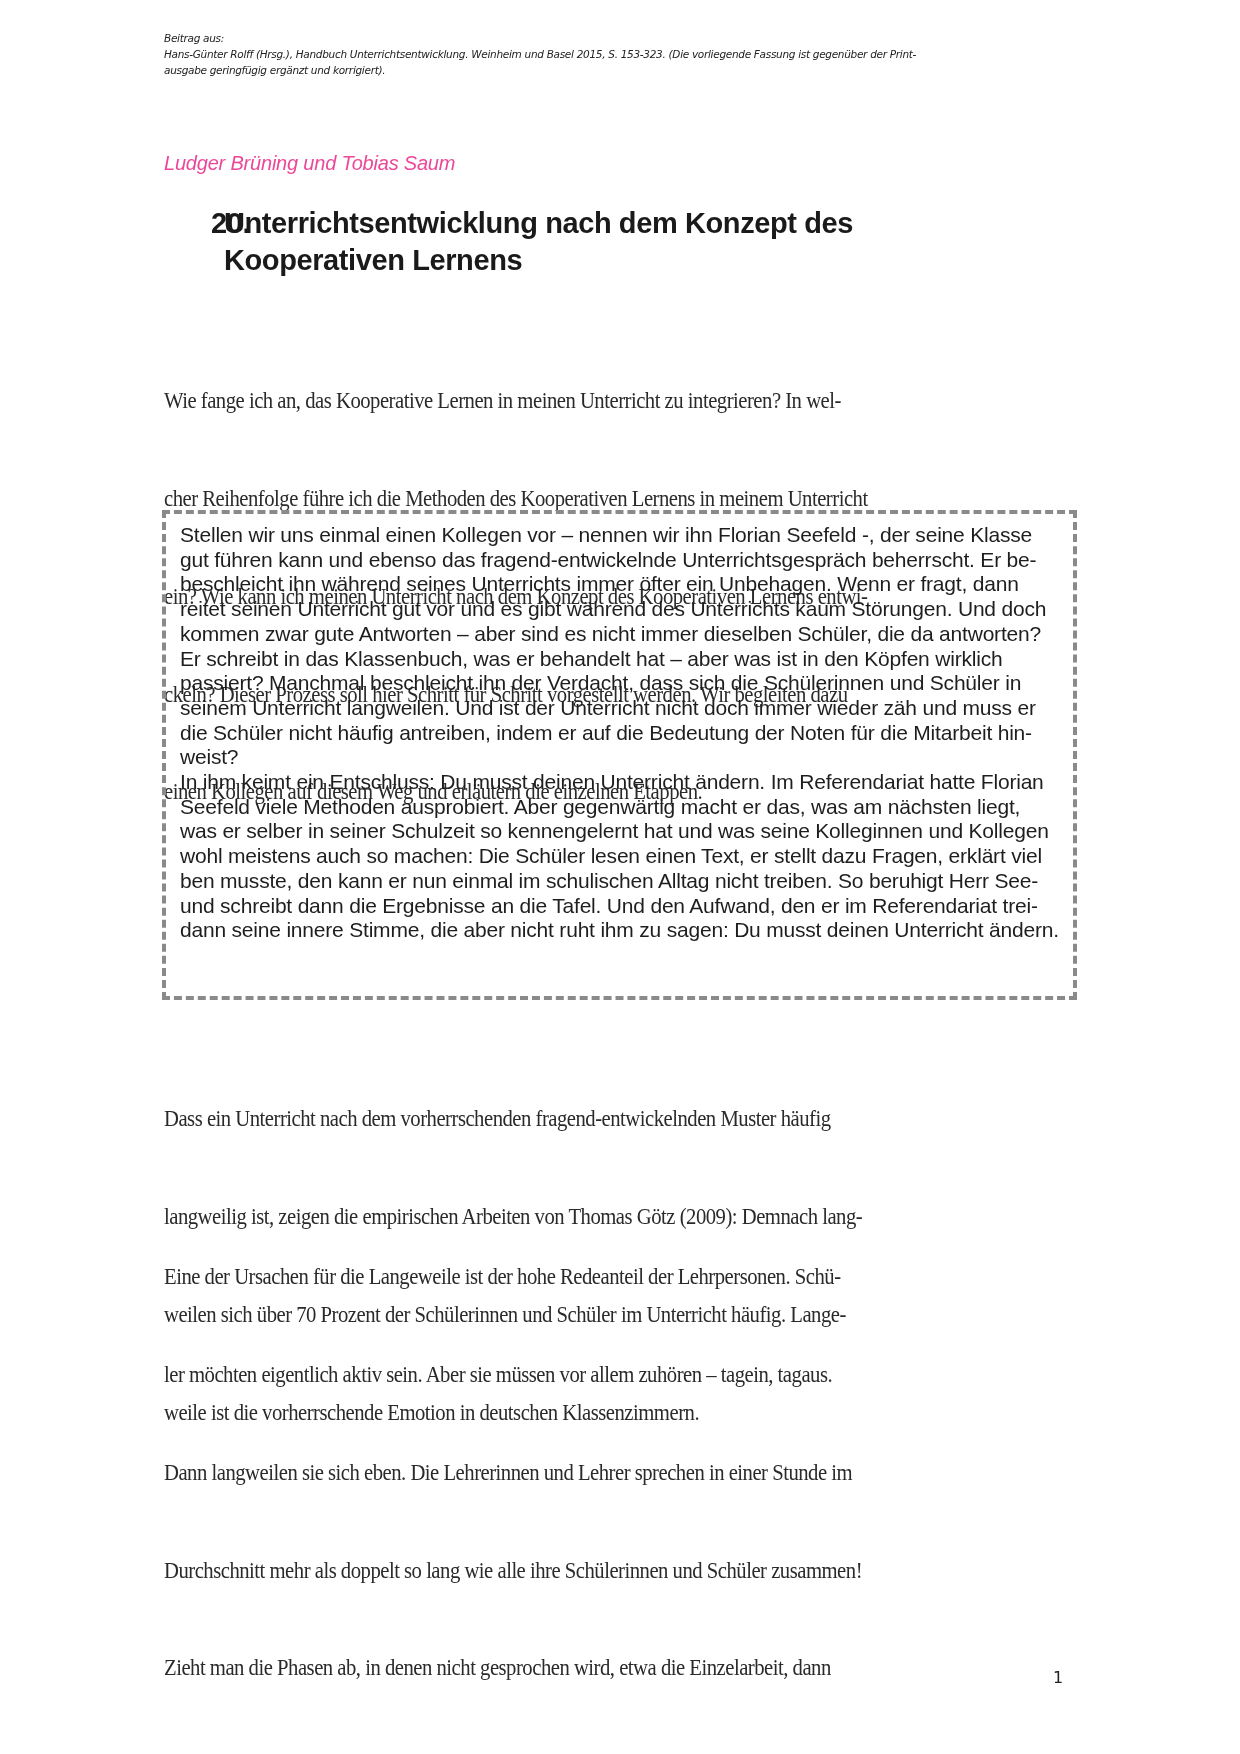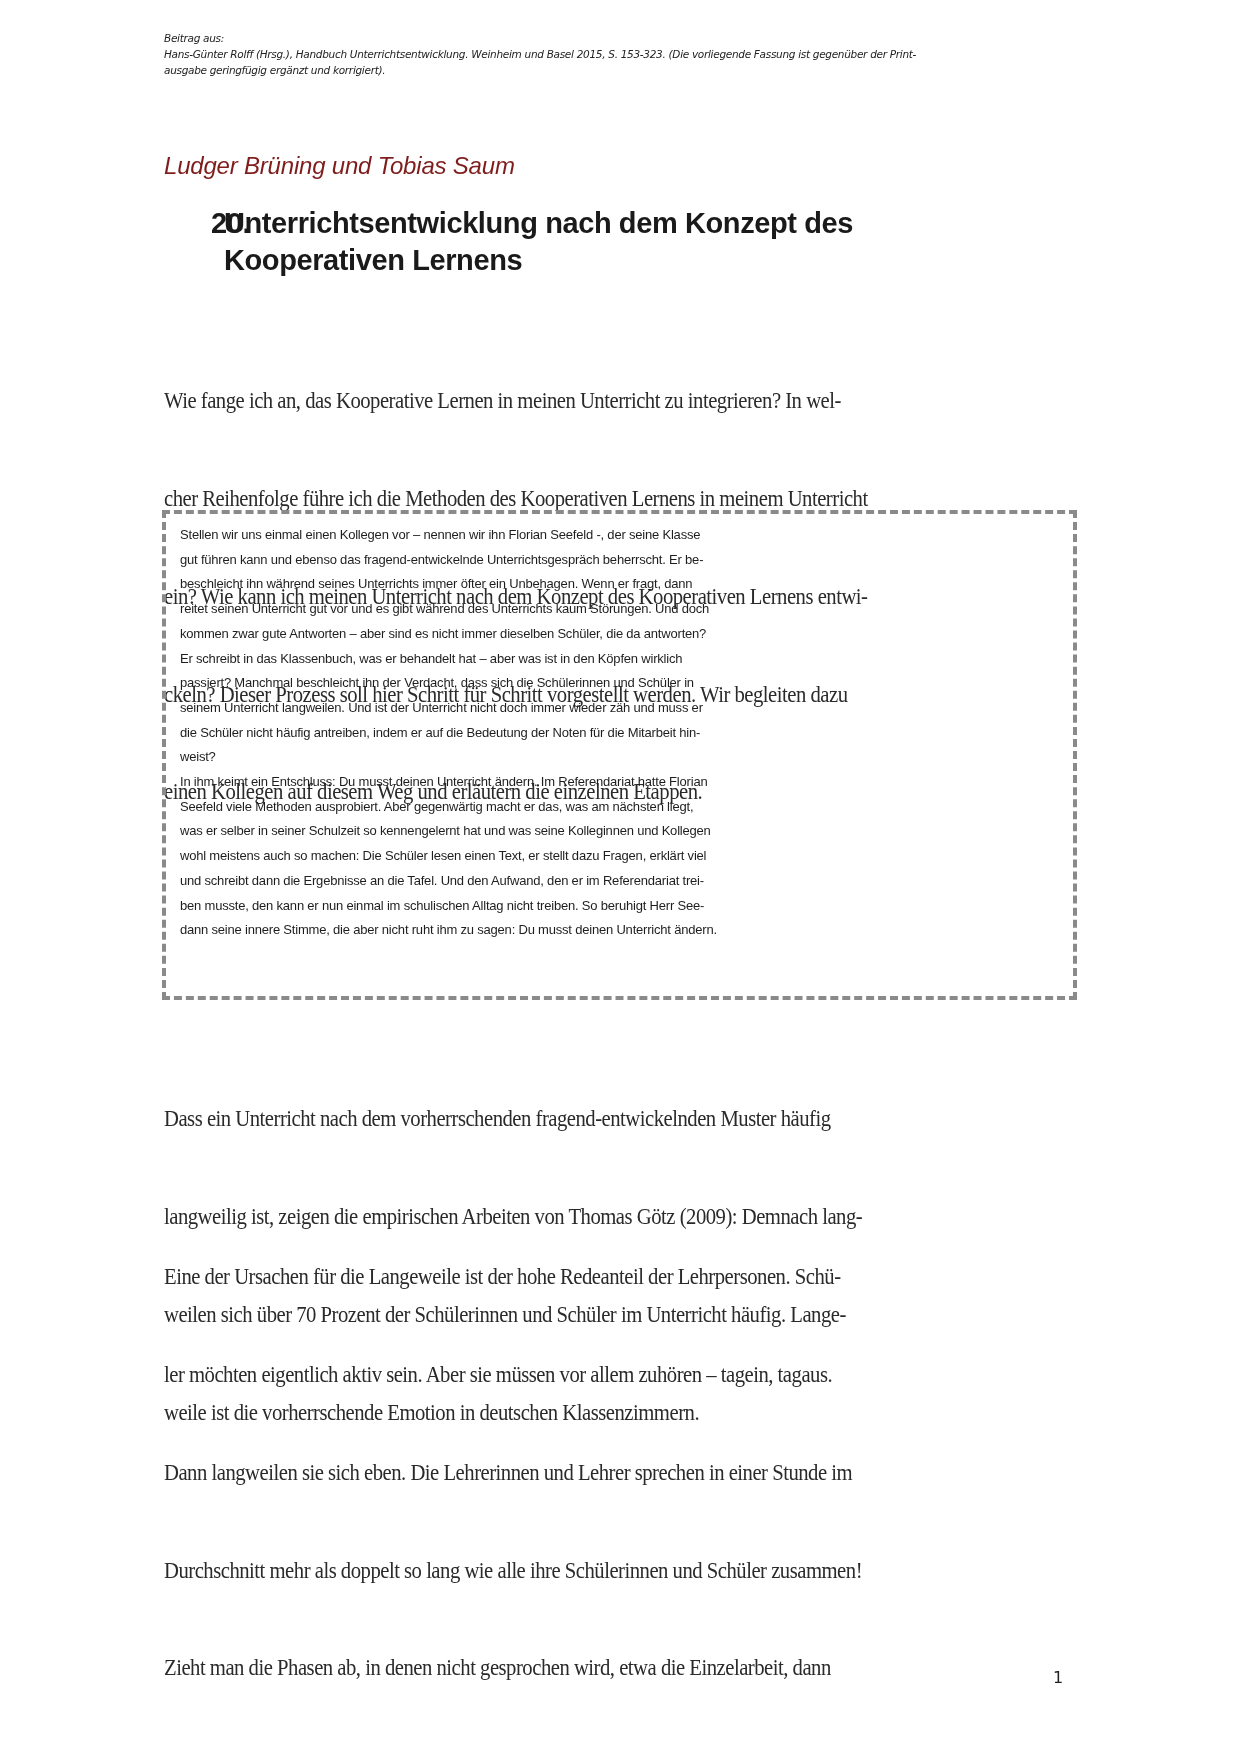--- a/index.html
+++ b/index.html
@@ -10,21 +10,21 @@
       position: absolute; left: 164px; top: 30px; width: 900px;
       font-family: "DejaVu Sans", sans-serif; font-style: italic;
       font-size: 10.5px; line-height: 16px; color: #222;
       letter-spacing: -0.3px;
     }
     .source-note div { white-space: nowrap; }
 
     .authors {
       position: absolute; left: 164px; top: 152px;
       font-family: "Liberation Sans", sans-serif; font-style: italic;
-      font-size: 24px; color: #7f1d1d; letter-spacing: -0.2px;
+      font-size: 20px; color: #ec4899; letter-spacing: -0.2px;
     }
 
     .chapter-title {
       position: absolute; left: 164px; top: 205px; width: 900px;
       font-family: "Liberation Sans", sans-serif; font-weight: bold;
       font-size: 29px; line-height: 37px; color: #1a1a1a;
       letter-spacing: -0.4px;
     }
     .chapter-title .num { position: absolute; left: 0; top: 0; margin-left: 47px; }
     .chapter-title .text { position: absolute; left: 60px; top: 0; width: 860px; }
@@ -39,21 +39,21 @@
     .p-intro { top: 320px; }
     .p-second { top: 1038px; }
     .p-third { top: 1196px; }
 
     .box {
       position: absolute; left: 162px; top: 510px; width: 915px; height: 490px;
       border: 4px dashed #8a8a8a; box-sizing: border-box;
     }
     .box-text {
       position: absolute; left: 180px; top: 523px; width: 890px;
-      font-family: "Liberation Sans", sans-serif; font-size: 13px;
+      font-family: "Liberation Sans", sans-serif; font-size: 21px;
       line-height: 24.7px; color: #1e1e1e; letter-spacing: -0.2px;
     }
     .box-text div { white-space: nowrap; }
 
     .page-number {
       position: absolute; left: 1053px; top: 1668px;
       font-family: "DejaVu Sans", sans-serif; font-size: 16px; color: #222;
     }
   </style>
 </head>
@@ -94,22 +94,22 @@
     <div>kommen zwar gute Antworten – aber sind es nicht immer dieselben Schüler, die da antworten?</div>
     <div>Er schreibt in das Klassenbuch, was er behandelt hat – aber was ist in den Köpfen wirklich</div>
     <div>passiert? Manchmal beschleicht ihn der Verdacht, dass sich die Schülerinnen und Schüler in</div>
     <div>seinem Unterricht langweilen. Und ist der Unterricht nicht doch immer wieder zäh und muss er</div>
     <div>die Schüler nicht häufig antreiben, indem er auf die Bedeutung der Noten für die Mitarbeit hin-</div>
     <div>weist?</div>
     <div>In ihm keimt ein Entschluss: Du musst deinen Unterricht ändern. Im Referendariat hatte Florian</div>
     <div>Seefeld viele Methoden ausprobiert. Aber gegenwärtig macht er das, was am nächsten liegt,</div>
     <div>was er selber in seiner Schulzeit so kennengelernt hat und was seine Kolleginnen und Kollegen</div>
     <div>wohl meistens auch so machen: Die Schüler lesen einen Text, er stellt dazu Fragen, erklärt viel</div>
+    <div>ben musste, den kann er nun einmal im schulischen Alltag nicht treiben. So beruhigt Herr See-</div>
     <div>und schreibt dann die Ergebnisse an die Tafel. Und den Aufwand, den er im Referendariat trei-</div>
-    <div>ben musste, den kann er nun einmal im schulischen Alltag nicht treiben. So beruhigt Herr See-</div>
     <div>dann seine innere Stimme, die aber nicht ruht ihm zu sagen: Du musst deinen Unterricht ändern.</div>
   </div>
 
   <div class="body-text p-second" style="white-space: pre;">
     <div>    Dass ein Unterricht nach dem vorherrschenden fragend-entwickelnden Muster häufig</div>
     <div>langweilig ist, zeigen die empirischen Arbeiten von Thomas Götz (2009): Demnach lang-</div>
     <div>weilen sich über 70 Prozent der Schülerinnen und Schüler im Unterricht häufig. Lange-</div>
     <div>weile ist die vorherrschende Emotion in deutschen Klassenzimmern.</div>
   </div>
 

